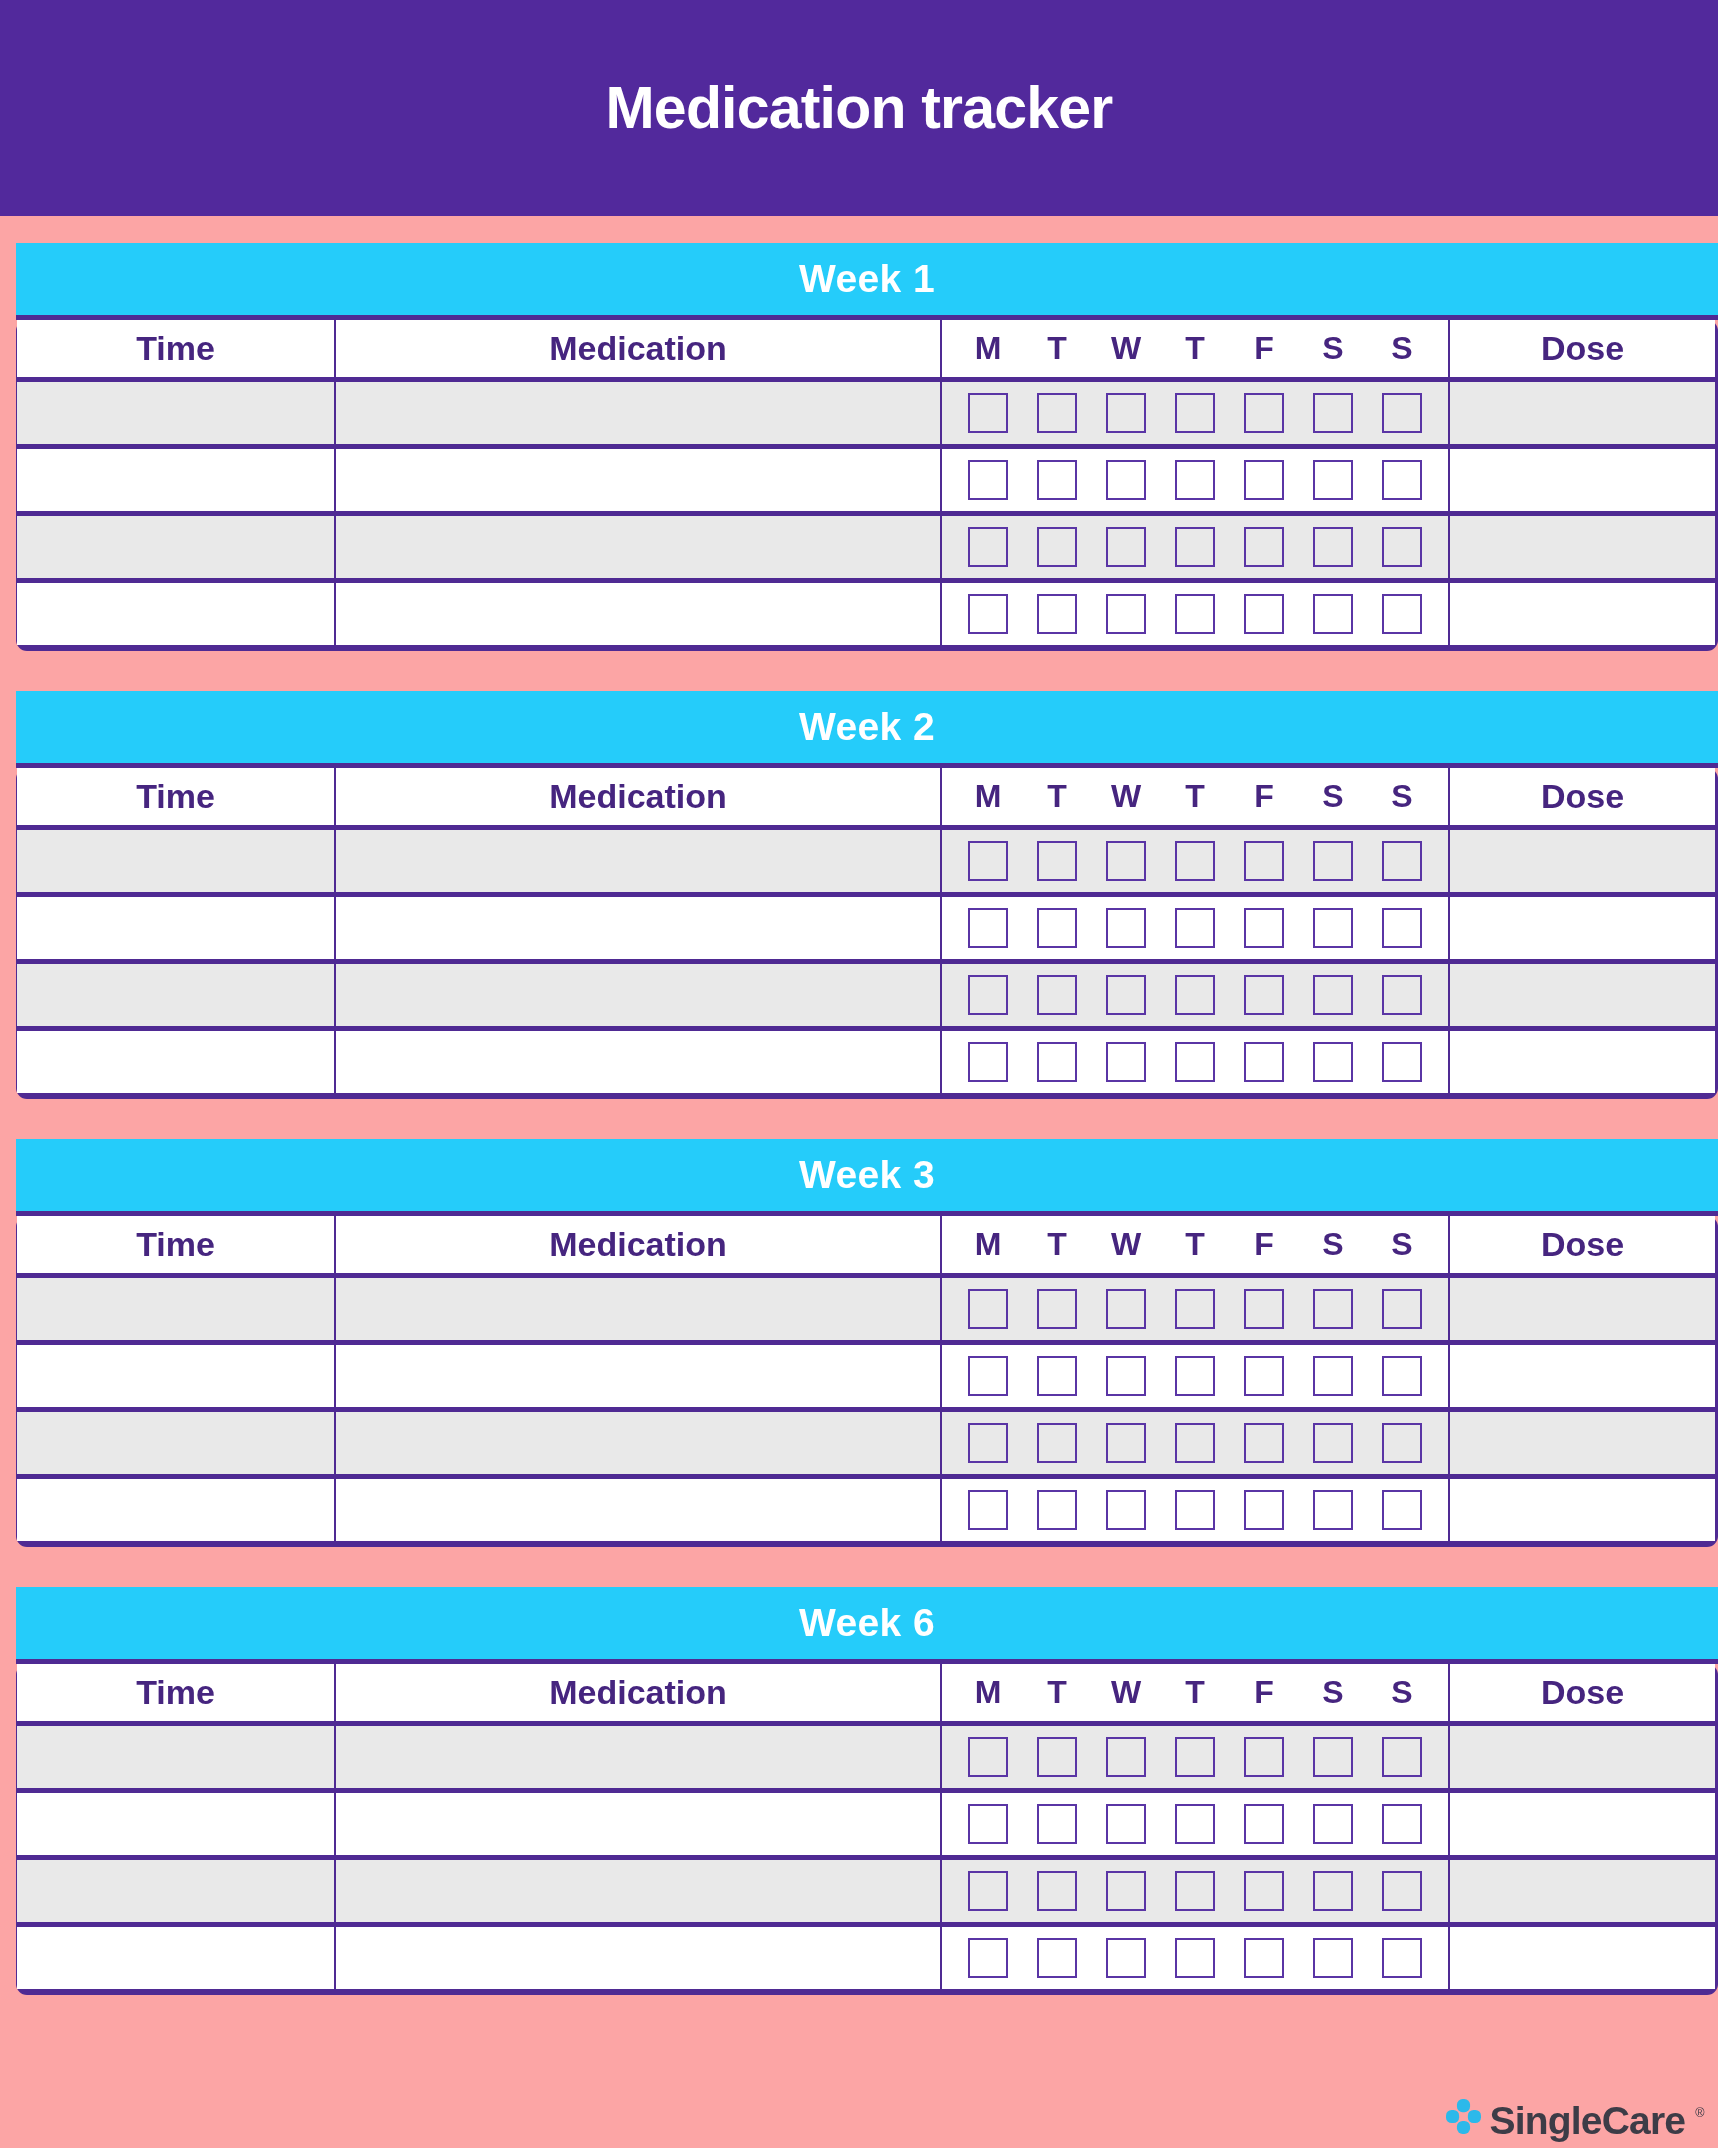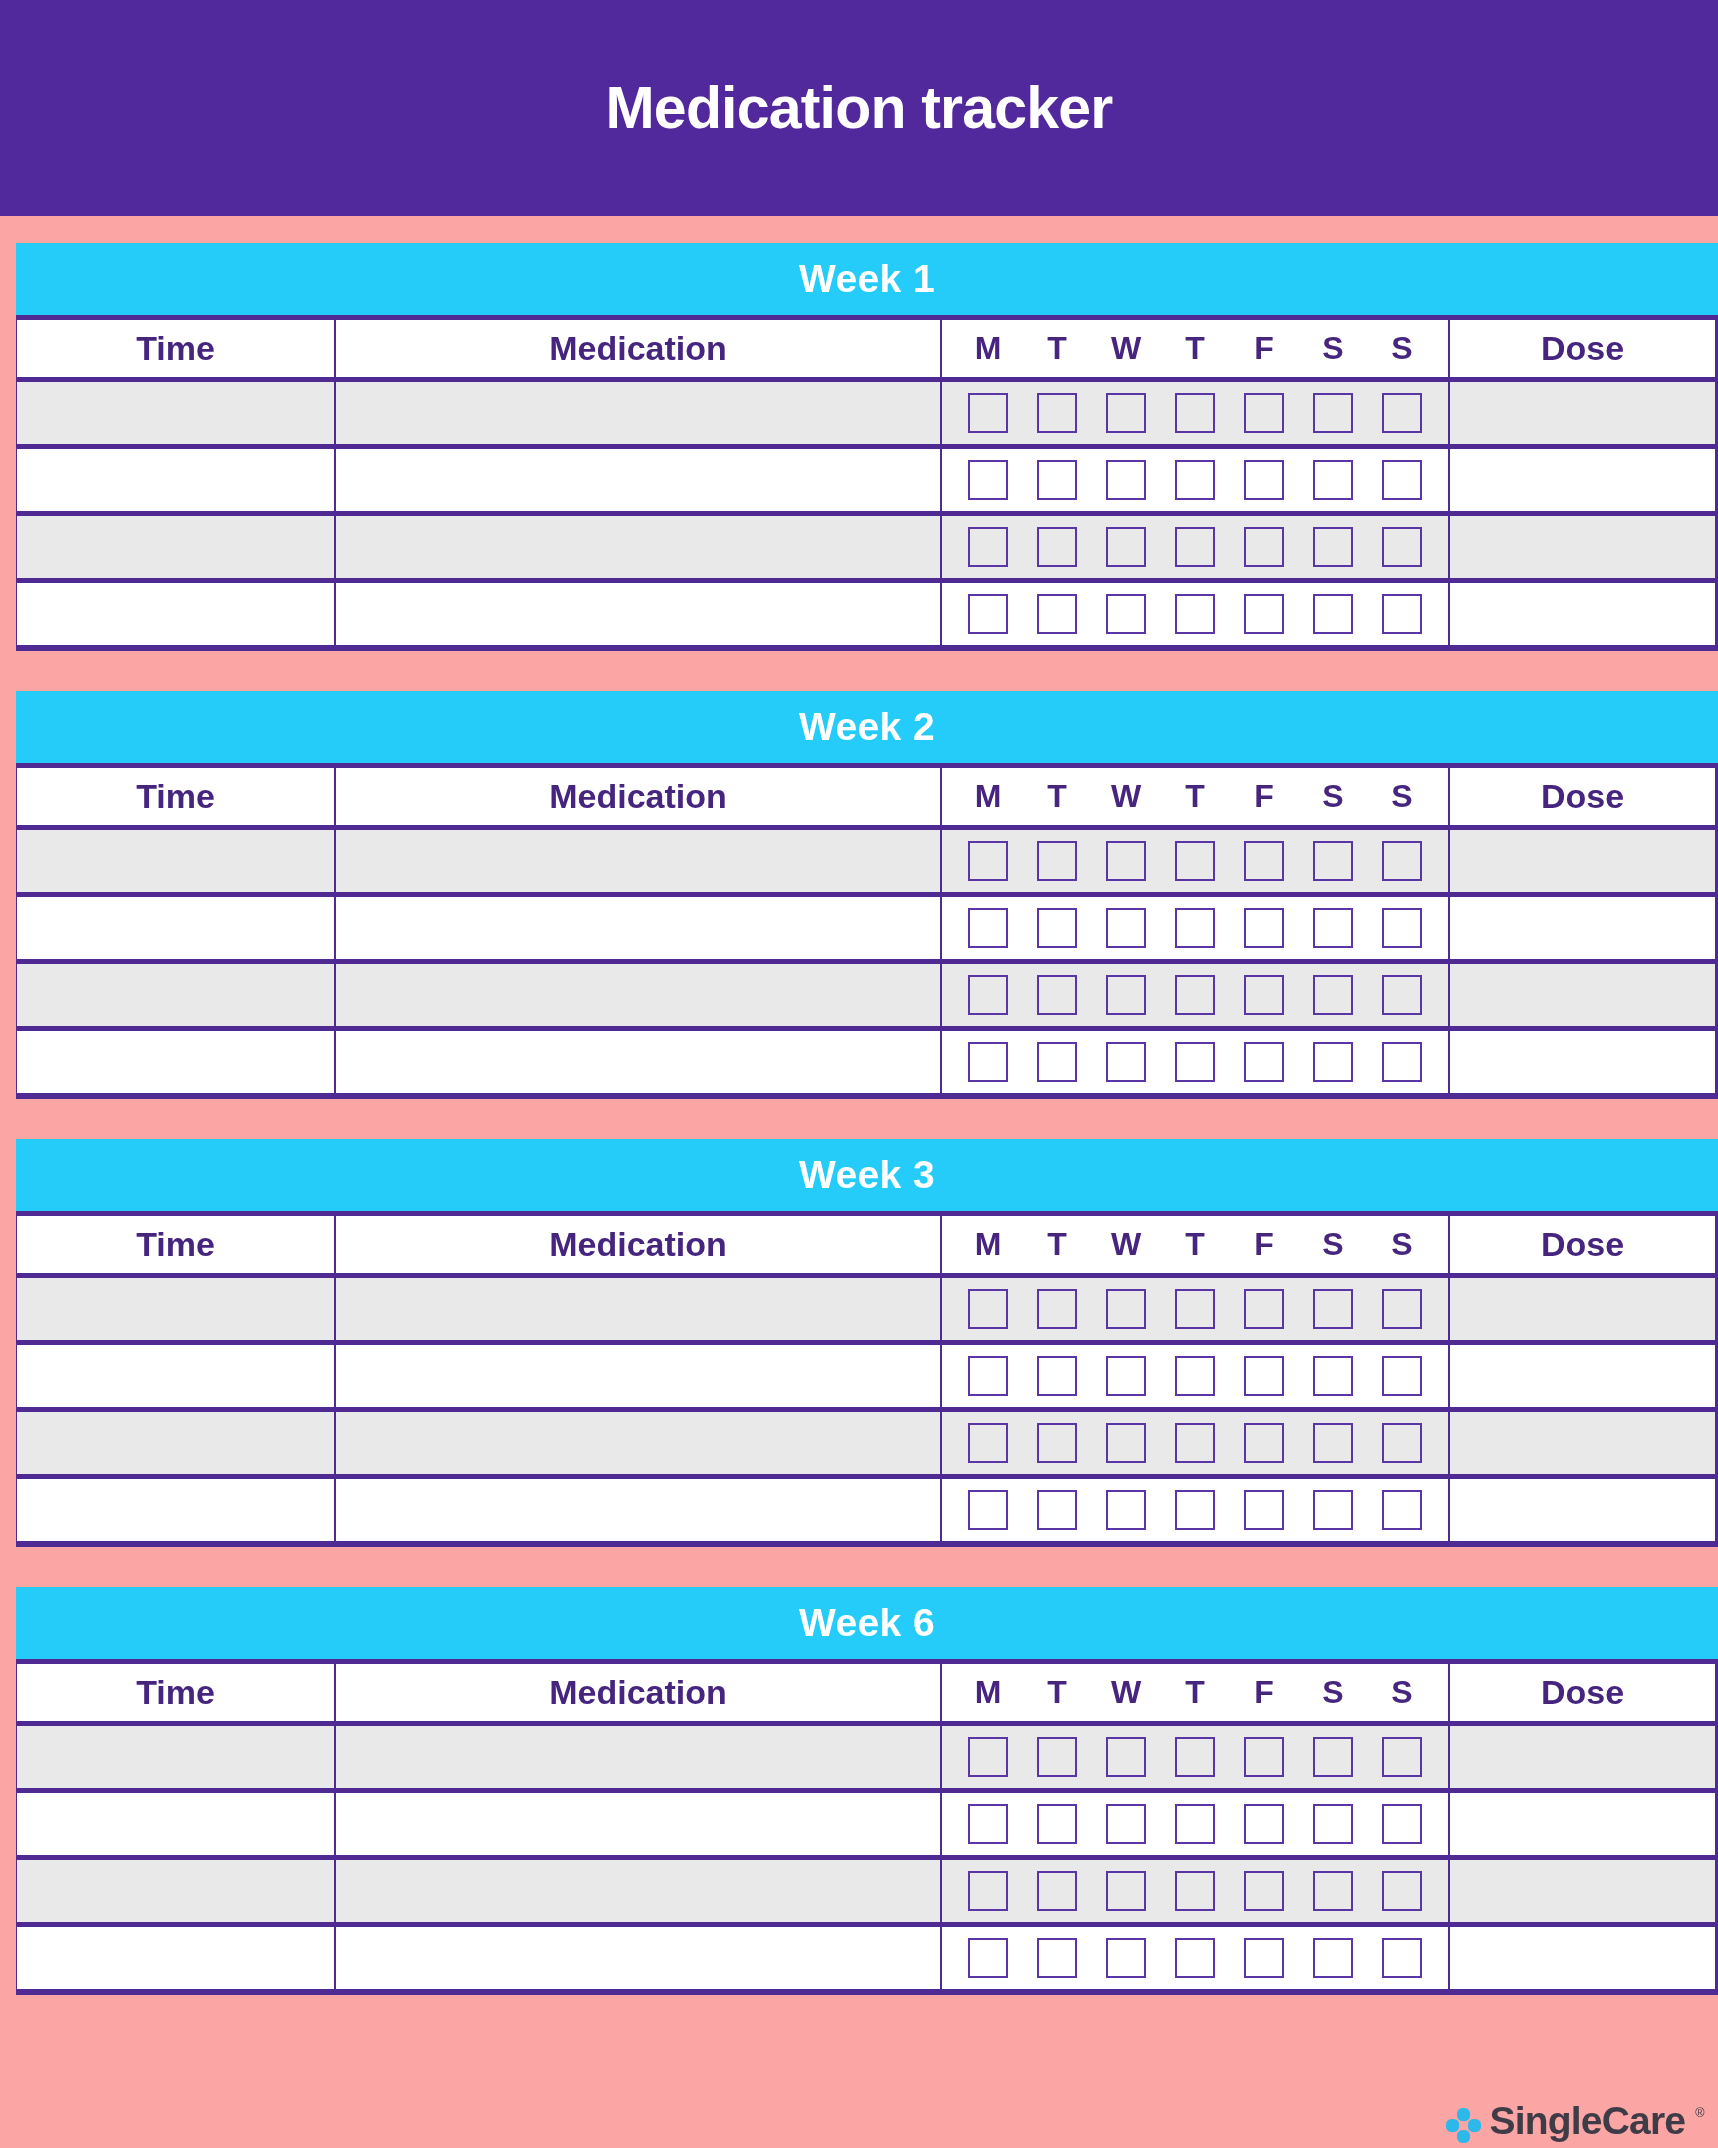--- a/index.html
+++ b/index.html
@@ -23,20 +23,21 @@
   }
   .week-banner {
     height:77px; background:#25ccfa; border-bottom:5px solid #4f2a93;
     display:flex; align-items:center; justify-content:center;
     color:#ffffff; font-size:39px; font-weight:bold; letter-spacing:0.4px;
   }
   .med-table {
     border-left:1.7px solid #4f2a93;
     border-right:3.4px solid #4f2a93;
     border-bottom:6.7px solid #4f2a93;
+    border-radius:11px;
   }
   .trow { display:flex; height:67px; }
   .trow + .trow { border-top:5px solid #4f2a93; }
   .thead-row { height:57px; background:#ffffff; }
   .row-odd  { background:#e9e9e9; }
   .row-even { background:#ffffff; }
   .c-time { width:317px; }
   .c-med  { width:606px; border-left:2.5px solid #4f2a93;text-align:right; }
   .c-days { width:508px; border-left:2.5px solid #4f2a93;
             display:flex; align-items:center; justify-content:center; gap:29px; }
@@ -48,21 +49,21 @@
   .day-letter {
     width:40px; text-align:center; color:#46257f;
     font-size:32px; font-weight:bold;
   }
   .day-checkbox {
     width:40px; height:40px; border:2.5px solid #5a35a5; background:transparent;
   }
   
   .footer {
     position:absolute; right:13.4px; bottom:5px;
-    display:flex; align-items:flex-end; gap:8.4px; height:44px;
+    display:flex; align-items:flex-start; gap:8.4px; height:44px;
   }
   .logo-icon { display:flex; align-items:center; }
   .brand { font-size:39px; font-weight:bold; color:#3d3c47; letter-spacing:-0.8px; }
   .reg   { font-size:12.6px; color:#3d3c47; align-self:flex-start; margin:6.7px 0 0 1.7px; }
 </style>
 </head>
 <body>
 
 <div class="page">
 

